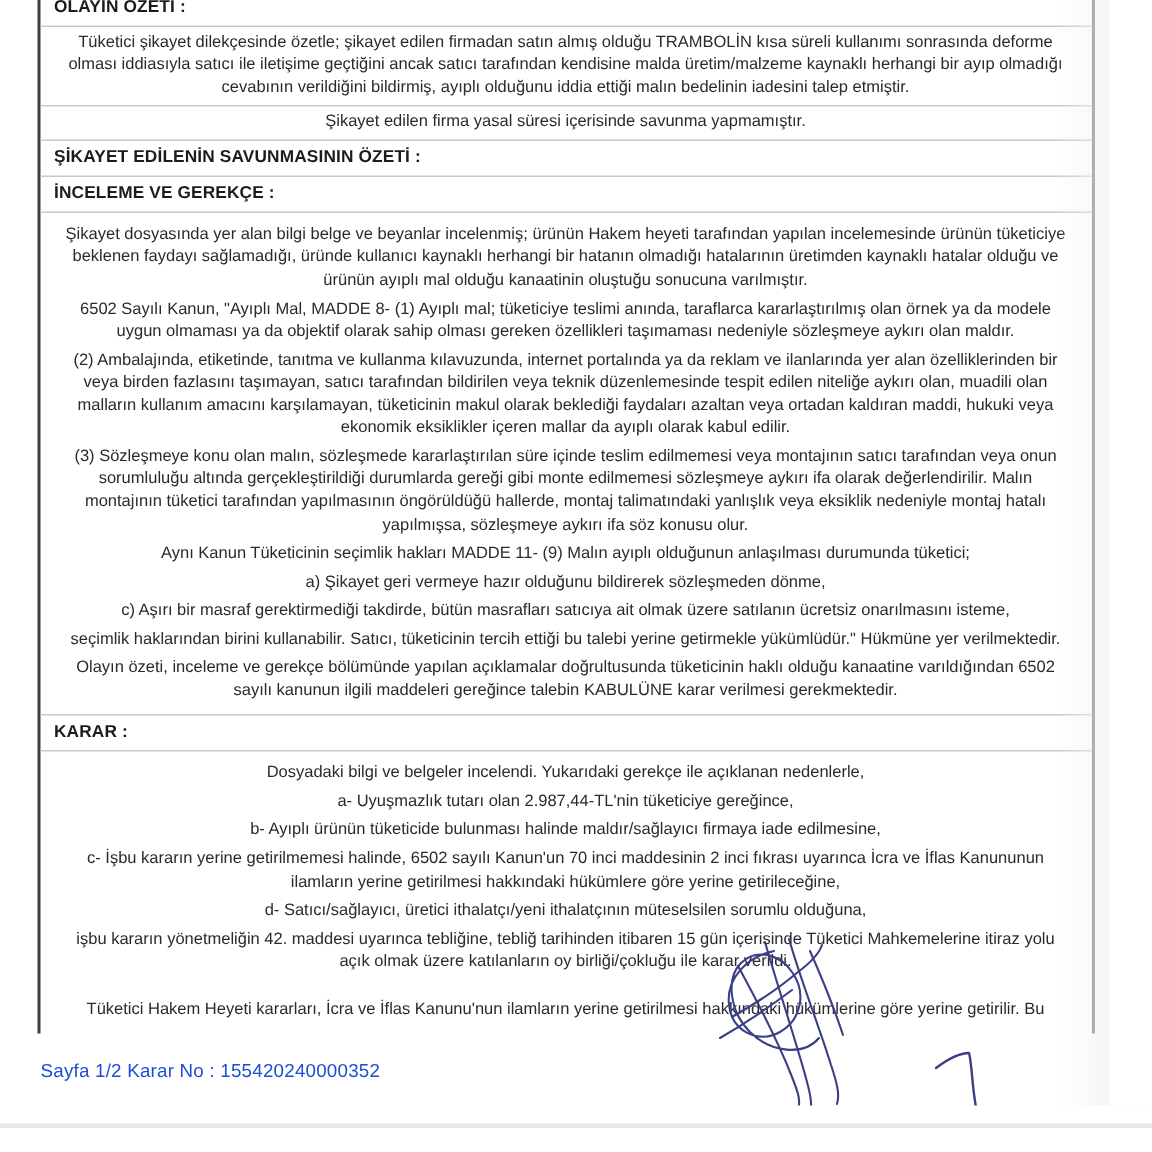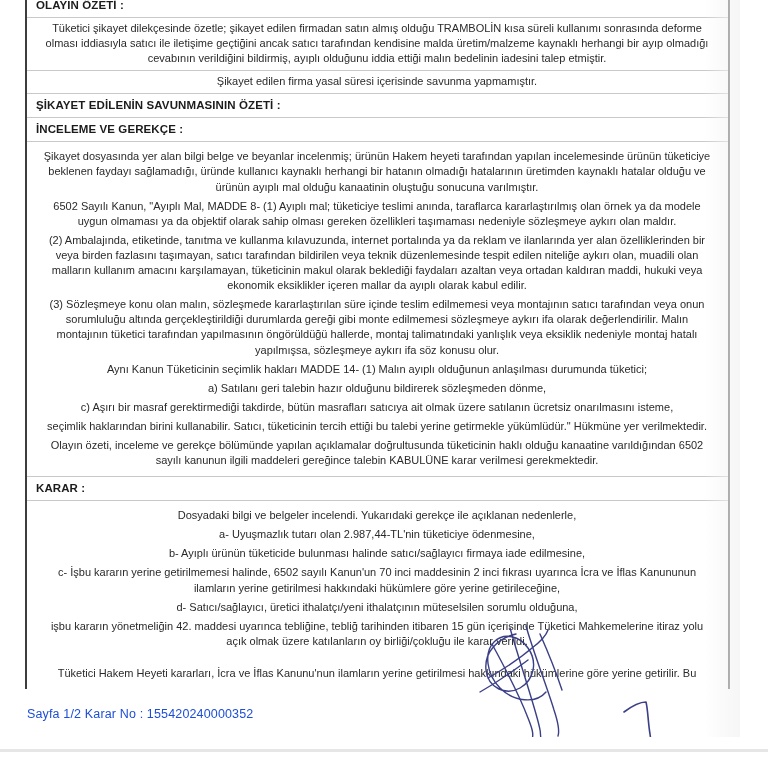--- a/index.html
+++ b/index.html
@@ -152,32 +152,32 @@
       <p>Şikayet edilen firma yasal süresi içerisinde savunma yapmamıştır.</p>
     </div>
     <div class="row sec-head sep-bot">ŞİKAYET EDİLENİN SAVUNMASININ ÖZETİ :</div>
 
     <div class="row sec-head sep-bot">İNCELEME VE GEREKÇE :</div>
     <div class="row body-text sep-bot tight">
       <p>Şikayet dosyasında yer alan bilgi belge ve beyanlar incelenmiş; ürünün Hakem heyeti tarafından yapılan incelemesinde ürünün tüketiciye beklenen faydayı sağlamadığı, üründe kullanıcı kaynaklı herhangi bir hatanın olmadığı hatalarının üretimden kaynaklı hatalar olduğu ve ürünün ayıplı mal olduğu kanaatinin oluştuğu sonucuna varılmıştır.</p>
       <p>6502 Sayılı Kanun, "Ayıplı Mal, MADDE 8- (1) Ayıplı mal; tüketiciye teslimi anında, taraflarca kararlaştırılmış olan örnek ya da modele uygun olmaması ya da objektif olarak sahip olması gereken özellikleri taşımaması nedeniyle sözleşmeye aykırı olan maldır.</p>
       <p>(2) Ambalajında, etiketinde, tanıtma ve kullanma kılavuzunda, internet portalında ya da reklam ve ilanlarında yer alan özelliklerinden bir veya birden fazlasını taşımayan, satıcı tarafından bildirilen veya teknik düzenlemesinde tespit edilen niteliğe aykırı olan, muadili olan malların kullanım amacını karşılamayan, tüketicinin makul olarak beklediği faydaları azaltan veya ortadan kaldıran maddi, hukuki veya ekonomik eksiklikler içeren mallar da ayıplı olarak kabul edilir.</p>
       <p>(3) Sözleşmeye konu olan malın, sözleşmede kararlaştırılan süre içinde teslim edilmemesi veya montajının satıcı tarafından veya onun sorumluluğu altında gerçekleştirildiği durumlarda gereği gibi monte edilmemesi sözleşmeye aykırı ifa olarak değerlendirilir. Malın montajının tüketici tarafından yapılmasının öngörüldüğü hallerde, montaj talimatındaki yanlışlık veya eksiklik nedeniyle montaj hatalı yapılmışsa, sözleşmeye aykırı ifa söz konusu olur.</p>
-      <p>Aynı Kanun Tüketicinin seçimlik hakları MADDE 14- (1) Malın ayıplı olduğunun anlaşılması durumunda tüketici;</p>
-      <p>a) Satılanı geri talebin hazır olduğunu bildirerek sözleşmeden dönme,</p>
+      <p>Aynı Kanun Tüketicinin seçimlik hakları MADDE 11- (9) Malın ayıplı olduğunun anlaşılması durumunda tüketici;</p>
+      <p>a) Şikayet geri vermeye hazır olduğunu bildirerek sözleşmeden dönme,</p>
       <p>c) Aşırı bir masraf gerektirmediği takdirde, bütün masrafları satıcıya ait olmak üzere satılanın ücretsiz onarılmasını isteme,</p>
       <p>seçimlik haklarından birini kullanabilir. Satıcı, tüketicinin tercih ettiği bu talebi yerine getirmekle yükümlüdür." Hükmüne yer verilmektedir.</p>
       <p>Olayın özeti, inceleme ve gerekçe bölümünde yapılan açıklamalar doğrultusunda tüketicinin haklı olduğu kanaatine varıldığından 6502 sayılı kanunun ilgili maddeleri gereğince talebin KABULÜNE karar verilmesi gerekmektedir.</p>
     </div>
 
     <div class="row sec-head sep-bot">KARAR :</div>
     <div class="row body-text tight">
       <p>Dosyadaki bilgi ve belgeler incelendi. Yukarıdaki gerekçe ile açıklanan nedenlerle,</p>
-      <p>a- Uyuşmazlık tutarı olan 2.987,44-TL'nin tüketiciye ödenmesine,</p>
-      <p>b- Ayıplı ürünün tüketicide bulunması halinde satıcı/sağlayıcı firmaya iade edilmesine,</p>
+      <p>a- Uyuşmazlık tutarı olan 2.987,44-TL'nin tüketiciye gereğince,</p>
+      <p>b- Ayıplı ürünün tüketicide bulunması halinde maldır/sağlayıcı firmaya iade edilmesine,</p>
       <p>c- İşbu kararın yerine getirilmemesi halinde, 6502 sayılı Kanun'un 70 inci maddesinin 2 inci fıkrası uyarınca İcra ve İflas Kanununun ilamların yerine getirilmesi hakkındaki hükümlere göre yerine getirileceğine,</p>
       <p>d- Satıcı/sağlayıcı, üretici ithalatçı/yeni ithalatçının müteselsilen sorumlu olduğuna,</p>
       <p>işbu kararın yönetmeliğin 42. maddesi uyarınca tebliğine, tebliğ tarihinden itibaren 15 gün içerisinde Tüketici Mahkemelerine itiraz yolu açık olmak üzere katılanların oy birliği/çokluğu ile karar verildi.</p>
       <p style="height:9px">&nbsp;</p>
       <p>Tüketici Hakem Heyeti kararları, İcra ve İflas Kanunu'nun ilamların yerine getirilmesi hakkındaki hükümlerine göre yerine getirilir. Bu</p>
     </div>
 
   </div>
 
   <div class="footer-line">Sayfa 1/2 Karar No : 155420240000352</div>

